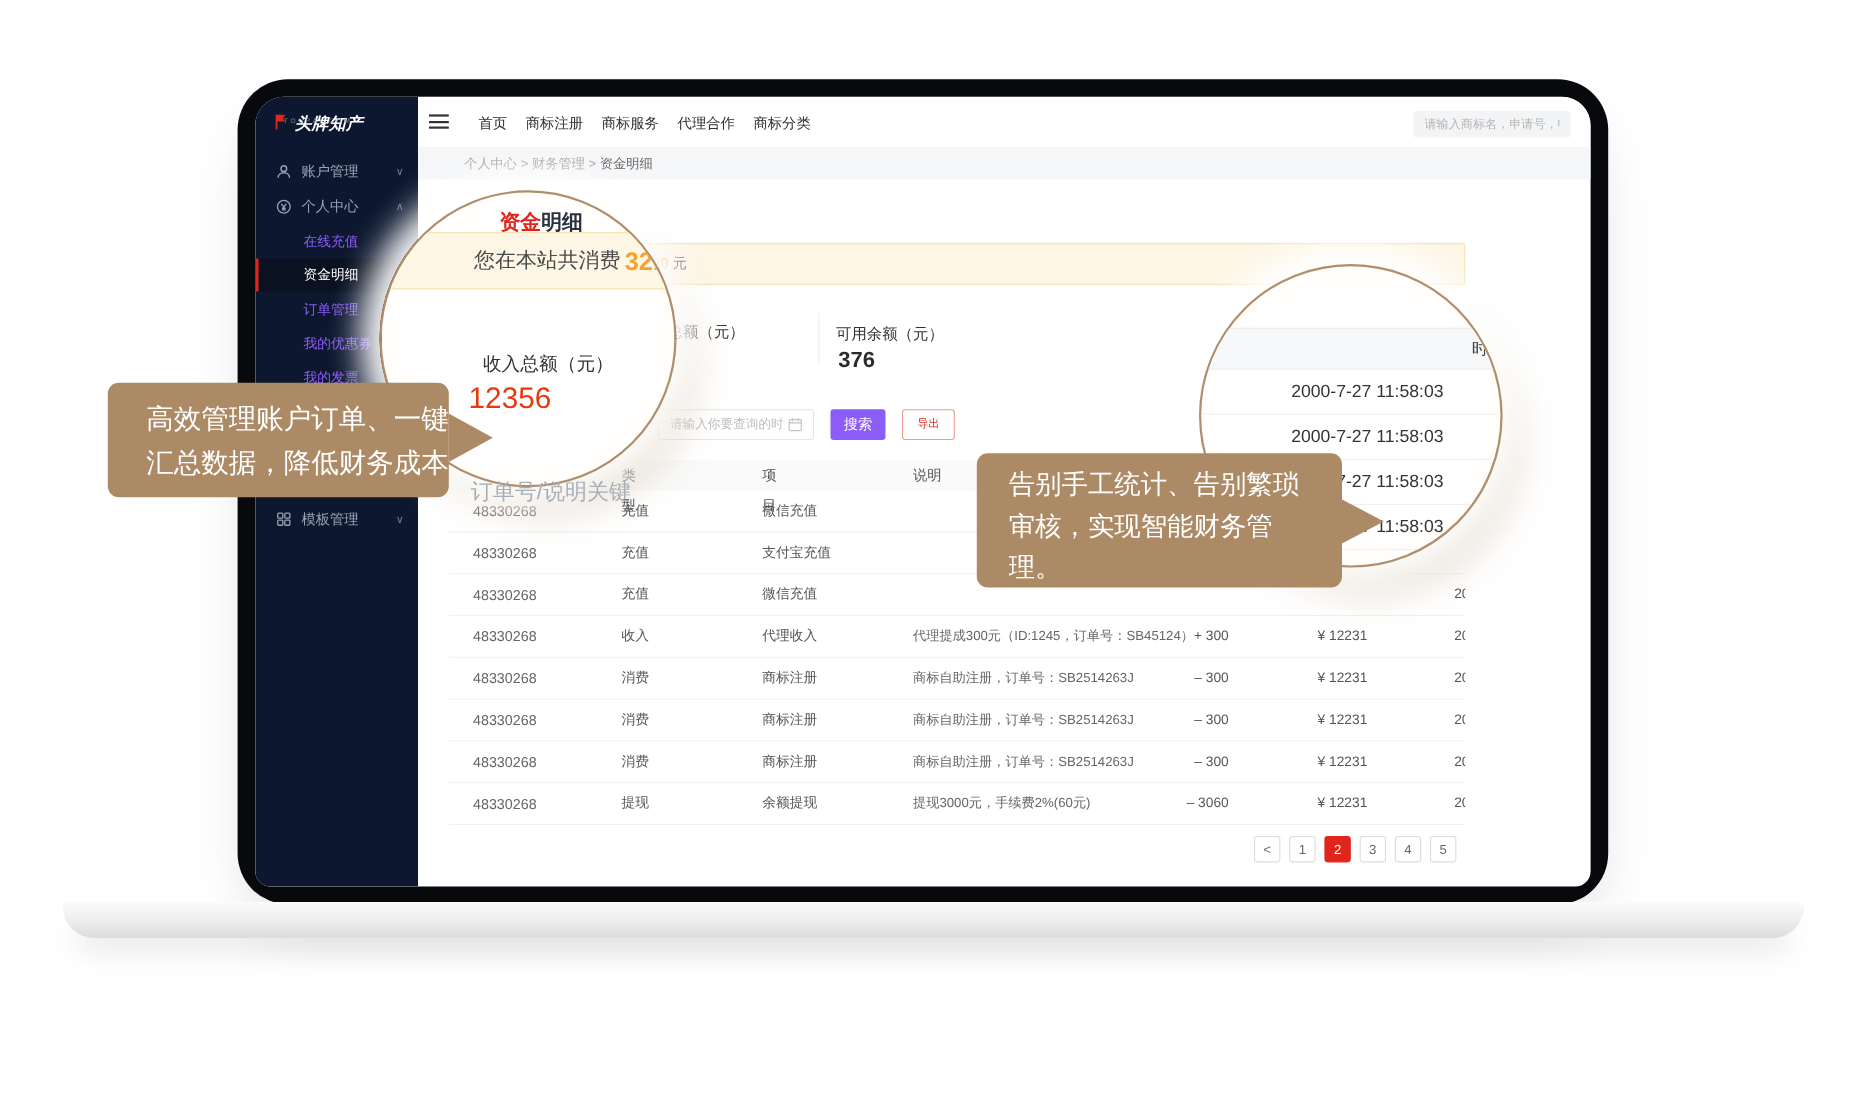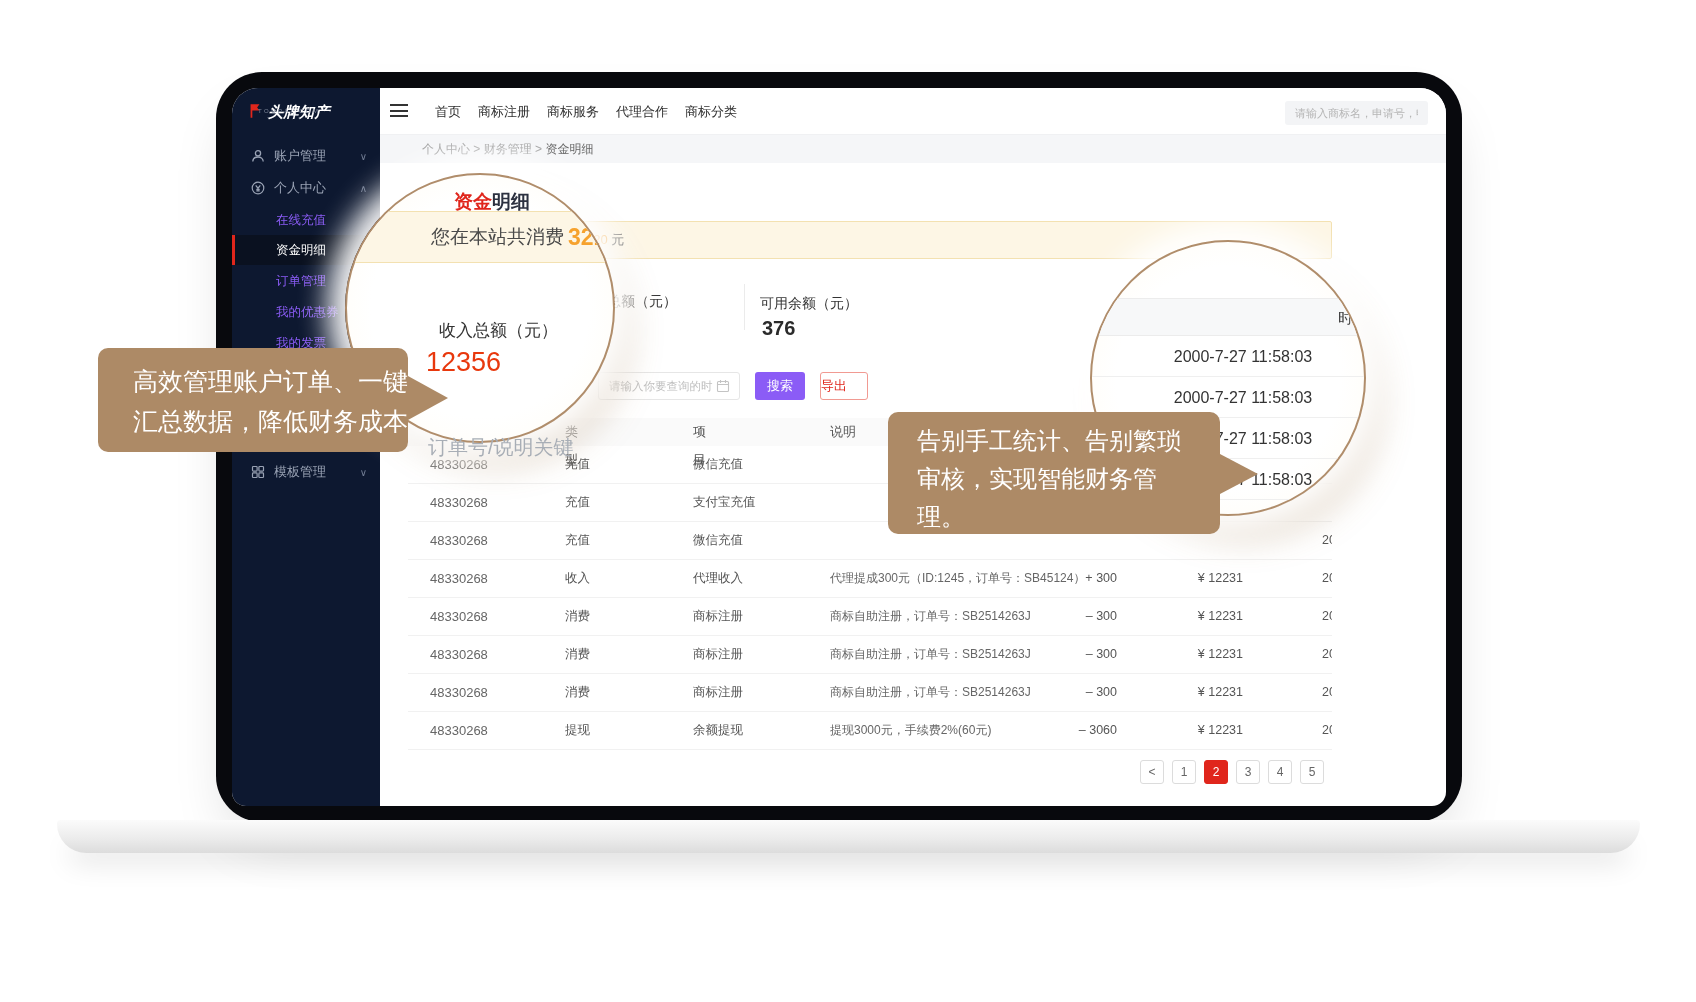--- a/index.html
+++ b/index.html
@@ -58,21 +58,21 @@
 .stat-div{position:absolute;width:1px;background:#ebebeb}
 
 
 .time-input{position:absolute;left:366px;top:284px;width:142px;height:28px;border:1px solid #e6e6e6;
             border-radius:3px;padding:0 26px 0 10px;font-size:11.5px;color:#555;outline:none}
 .time-input::placeholder{color:#c0c0c0}
 .cal-ic{position:absolute;left:484px;top:291px}
 .btn-search{position:absolute;left:523px;top:284px;width:50px;height:28px;background:#8b5cf6;color:#fff;
             font-size:13px;text-align:center;line-height:28px;border-radius:3px;cursor:pointer}
 .btn-export{position:absolute;left:588px;top:284px;width:48px;height:28px;background:#fff;color:#e0261c;
-            border:1px solid #f19a92;font-size:13px;line-height:26px;border-radius:3px;cursor:pointer}
+            border:1px solid #f19a92;font-size:10px;text-align:center;line-height:26px;border-radius:3px;cursor:pointer}
 
 
 .thead{position:absolute;left:176px;top:330px;width:924px;height:28px;background:#fafafa}
 .thead span{position:absolute;top:0;line-height:28px;font-size:13px;color:#555}
 .thead .caret{font-size:9px;color:#9b9b9b;margin-left:4px}
 .tbody{position:absolute;left:176px;top:358px;width:924px;height:304px;overflow:hidden}
 .trow{position:relative;width:924px;height:38px;border-bottom:1px solid #f1f1f1}
 .trow span{position:absolute;top:0;line-height:37px;white-space:nowrap}
 .c-order{left:22px;font-size:13px;color:#666}
 .c-type{left:157px;font-size:12.5px;color:#555}

